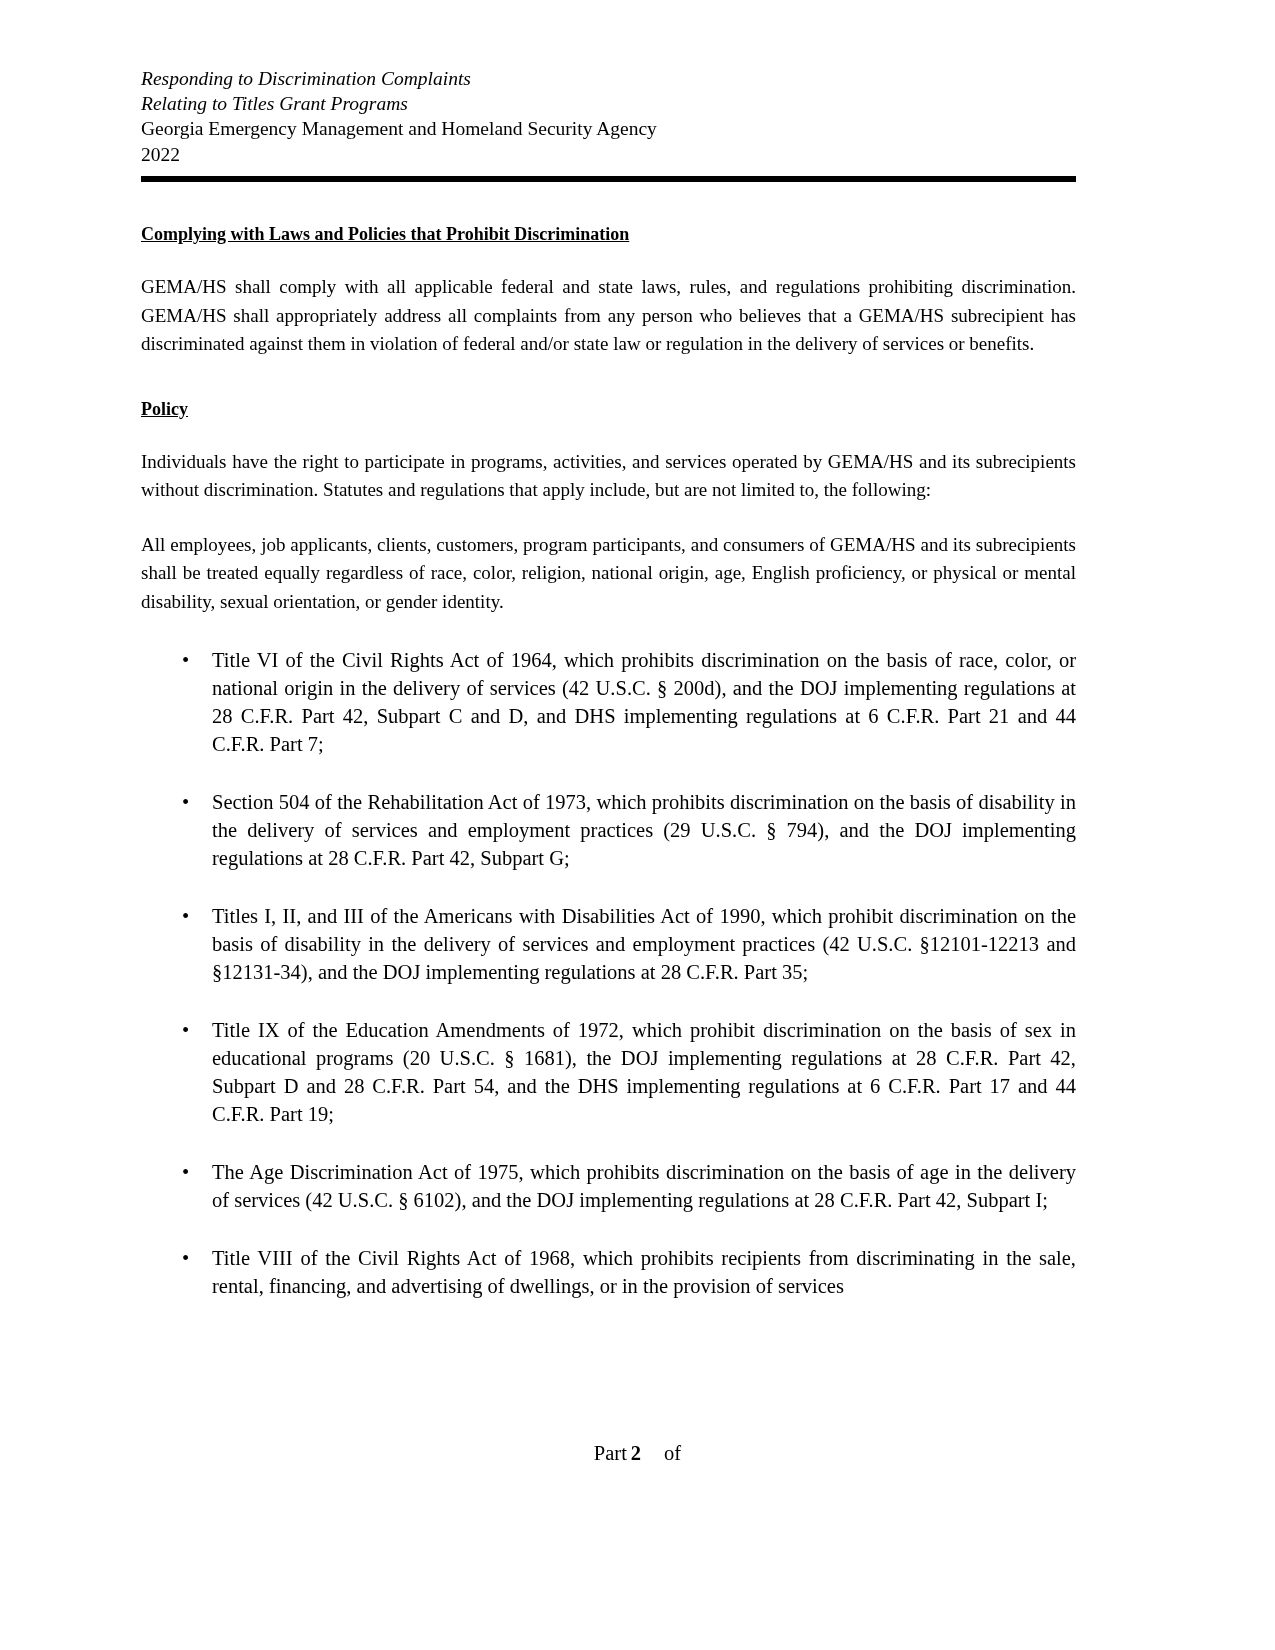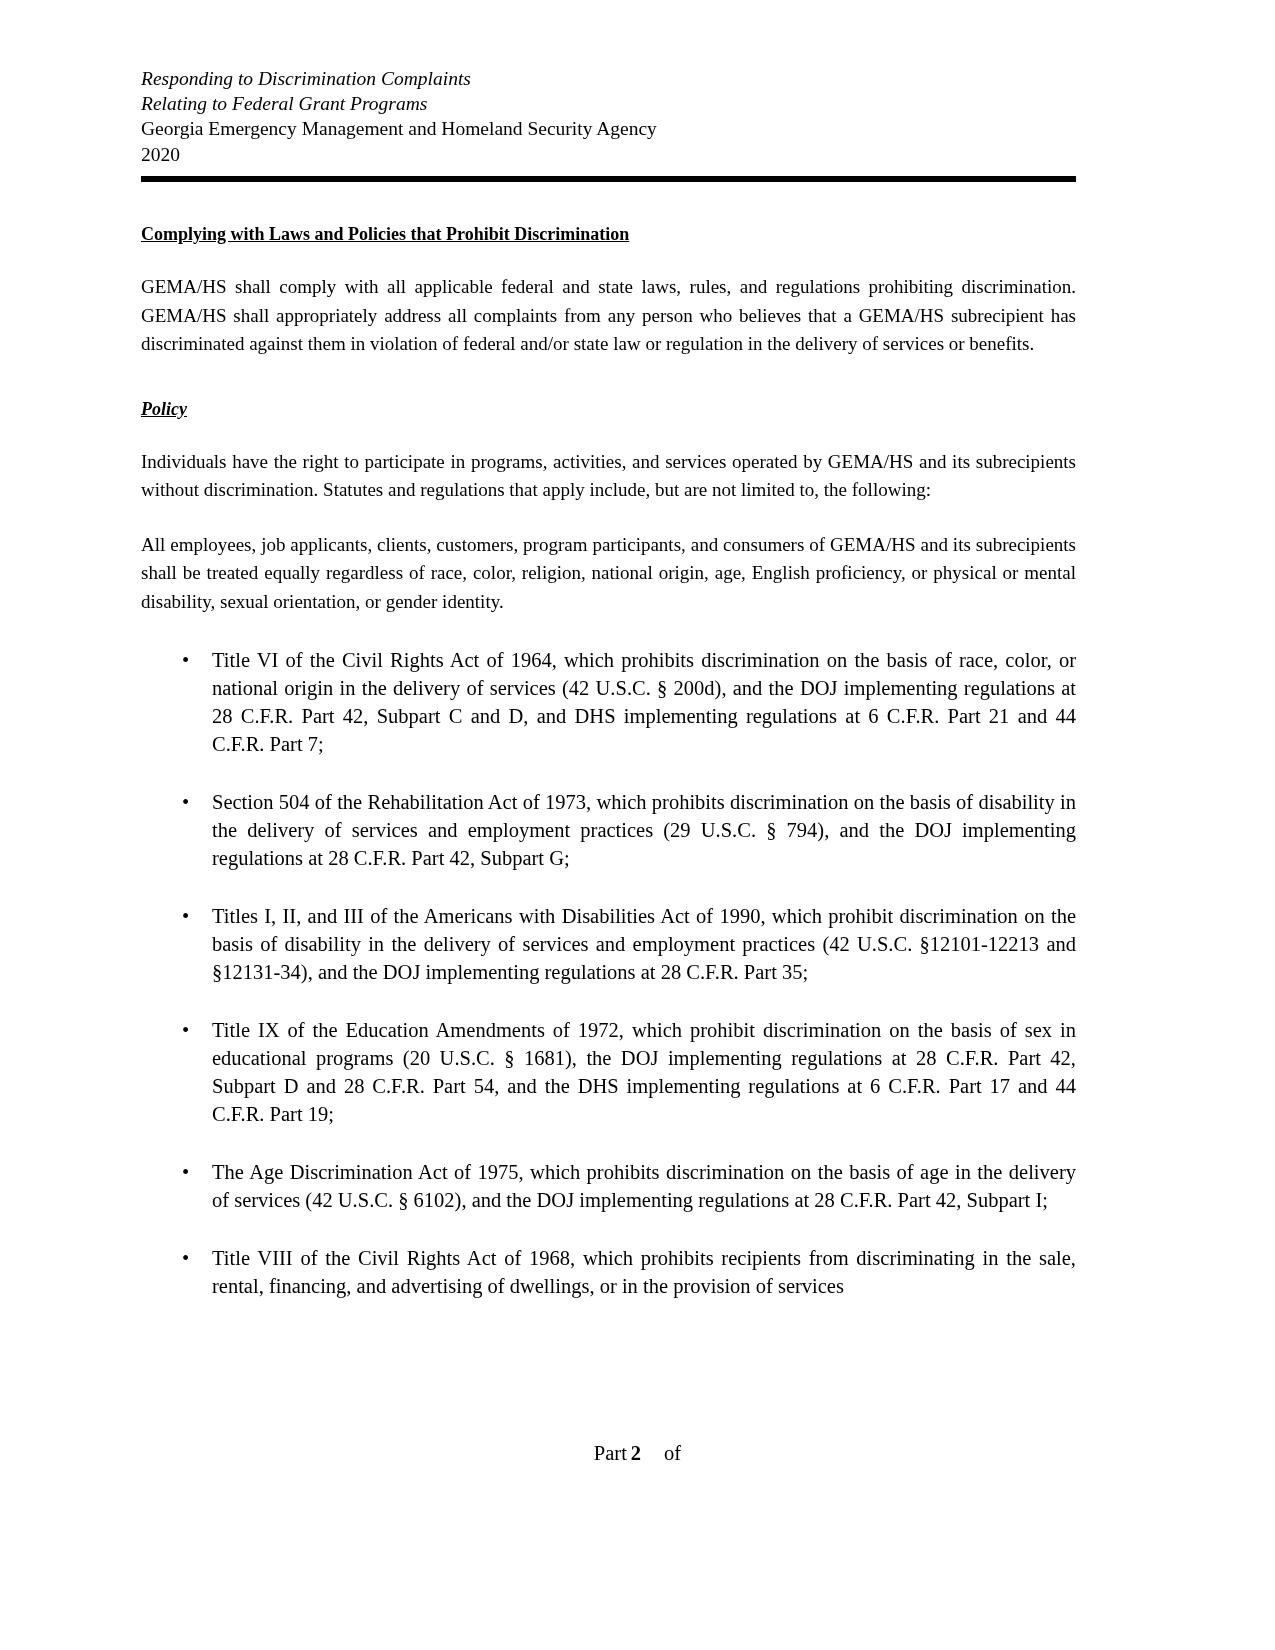--- a/index.html
+++ b/index.html
@@ -65,21 +65,20 @@
   .section-heading {
     font-size: 18px;
     font-weight: bold;
     text-decoration: underline;
     margin-top: 39px;
     margin-bottom: 0;
     line-height: 26px;
   }
   .section-heading.policy {
     margin-top: 37px;
-    font-style: italic;
   }
   p.body-para {
     font-size: 19px;
     line-height: 28.5px;
     text-align: justify;
     margin: 26px 0 0 0;
   }
   ul.statute-list {
     list-style: none;
     margin: 30px 0 0 0;
@@ -128,24 +127,24 @@
 </style>
 </head>
 <body>
 
 <div class="page">
 
   <div class="content">
 
     <div class="doc-header">
       <div class="header-line">Responding to Discrimination Complaints</div>
-      <div class="header-line">Relating to Federal Grant Programs</div>
+      <div class="header-line">Relating to Titles Grant Programs</div>
       <div class="header-agency-row">
         <span class="header-agency">Georgia Emergency Management and Homeland Security Agency</span>
-        <span class="header-year">2020</span>
+        <span class="header-year">2022</span>
       </div>
       <div class="header-rule"></div>
     </div>
 
     <h2 class="section-heading">Complying with Laws and Policies that Prohibit Discrimination</h2>
 
     <p class="body-para">GEMA/HS shall comply with all applicable federal and state laws, rules, and regulations prohibiting discrimination. GEMA/HS shall appropriately address all complaints from any person who believes that a GEMA/HS subrecipient has discriminated against them in violation of federal and/or state law or regulation in the delivery of services or benefits.</p>
 
     <h2 class="section-heading policy">Policy</h2>
 

